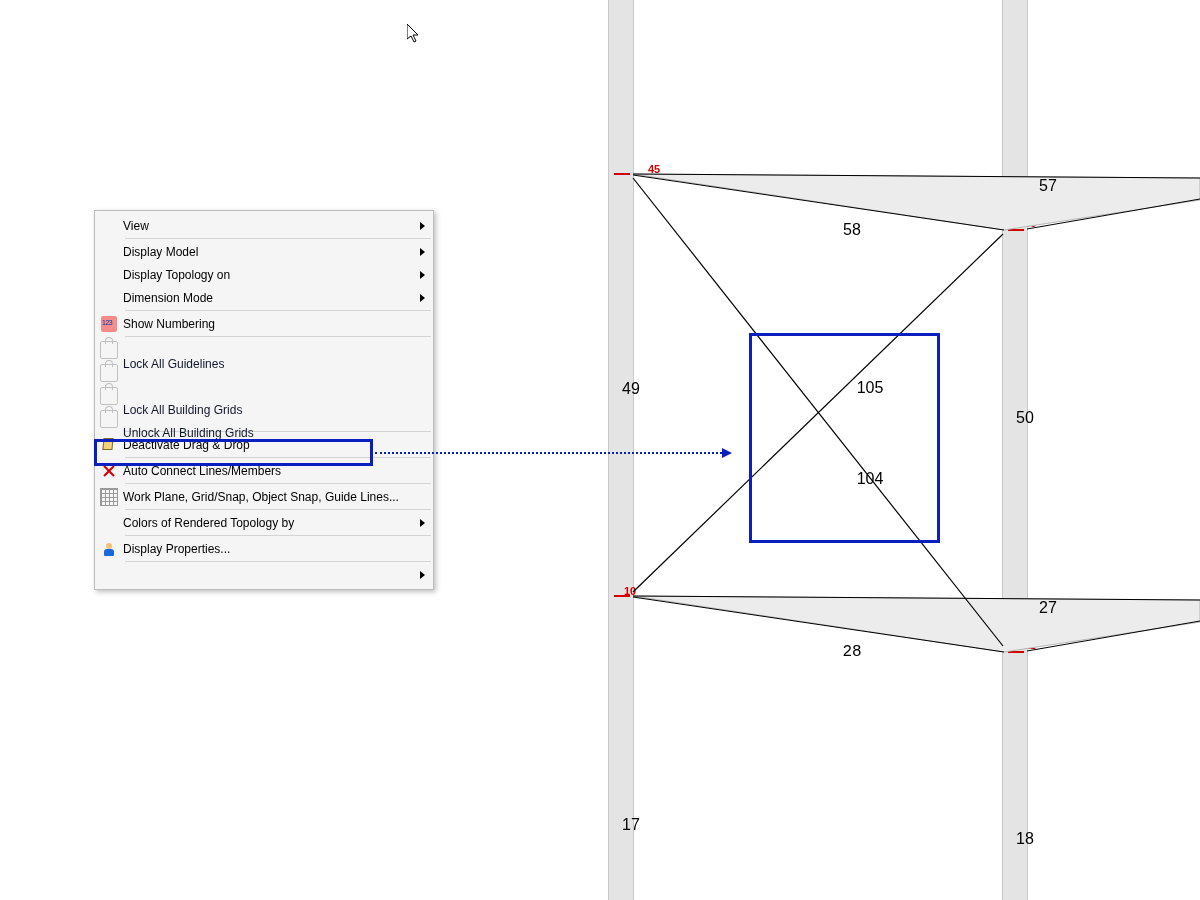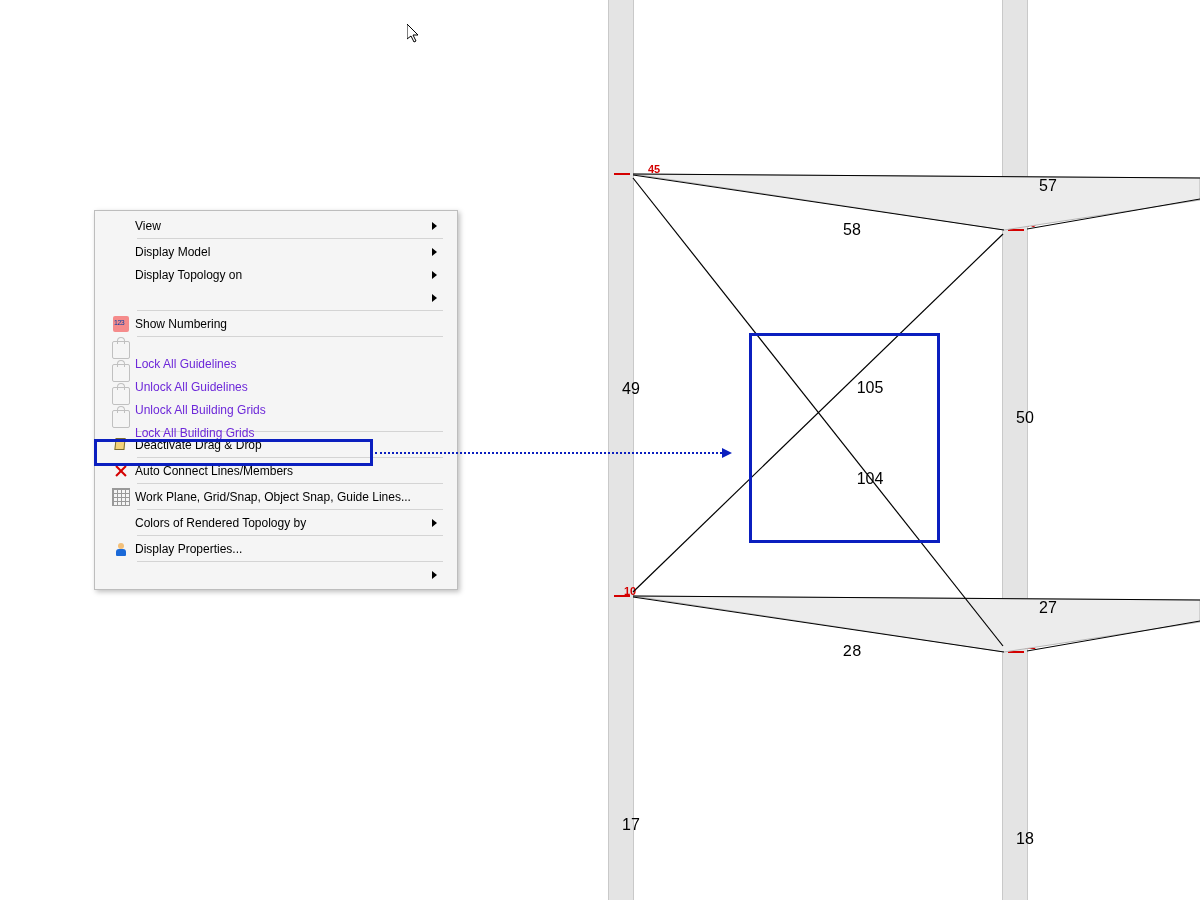--- a/index.html
+++ b/index.html
@@ -62,21 +62,21 @@
   }
   
   .context-menu {
     position: absolute;
     left: 94px;
     top: 210px;
     width: 338px;
     background: #f5f5f5;
     border: 1px solid #bdbdbd;
     box-shadow: 2px 2px 5px rgba(0,0,0,.25);
-    padding: 3px 12px;
+    padding: 3px 0;
   }
   .context-menu .row {
     display: flex;
     align-items: center;
     height: 23px;
     position: relative;
   }
   .context-menu .icon-cell {
     width: 28px;
     display: flex;
@@ -93,21 +93,21 @@
   .context-menu .arrow-cell {
     position: absolute;
     right: 8px;
     top: 50%;
     transform: translateY(-50%);
     width: 0; height: 0;
     border-top: 4px solid transparent;
     border-bottom: 4px solid transparent;
     border-left: 5px solid #000;
   }
-  .context-menu .row.disabled .label-cell { color: #6d28d9; margin-top: 28px; }
+  .context-menu .row.disabled .label-cell { color: #0f172a; margin-top: 28px; }
   .context-menu .sep {
     height: 1px;
     margin: 1px 2px 1px 30px;
     background: #d4d4d4;
   }
   .highlight-box {
     position: absolute;
     border: 3px solid #0b1fbf;
     box-sizing: border-box;
     pointer-events: none;
@@ -279,20 +279,21 @@
     <span class="label-cell">Display Model</span>
     <span class="arrow-cell"></span>
   </div>
   <div class="row">
     <span class="icon-cell"></span>
     <span class="label-cell">Display Topology on</span>
     <span class="arrow-cell"></span>
   </div>
   <div class="row">
     <span class="icon-cell"></span>
+    <span class="label-cell">Dimension Mode</span>
     <span class="arrow-cell"></span>
   </div>
   <div class="sep"></div>
 
   <div class="row">
     <span class="icon-cell">
         <span class="ico ico-numbers"></span>
       </span>
     <span class="label-cell">Show Numbering</span>
   </div>
@@ -301,33 +302,32 @@
   <div class="row disabled">
     <span class="icon-cell">
         <span class="ico ico-lock"></span>
       </span>
     <span class="label-cell">Lock All Guidelines</span>
   </div>
   <div class="row disabled">
     <span class="icon-cell">
         <span class="ico ico-unlock"></span>
       </span>
-    <span class="label-cell">Unlock All Guidelines</span>
   </div>
   <div class="row disabled">
     <span class="icon-cell">
+        <span class="ico ico-lock"></span>
+      </span>
+    <span class="label-cell">Lock All Building Grids</span>
+  </div>
+  <div class="row disabled">
+    <span class="icon-cell">
         <span class="ico ico-unlock"></span>
       </span>
     <span class="label-cell">Unlock All Building Grids</span>
-  </div>
-  <div class="row disabled">
-    <span class="icon-cell">
-        <span class="ico ico-lock"></span>
-      </span>
-    <span class="label-cell">Lock All Building Grids</span>
   </div>
   <div class="sep"></div>
 
   <div class="row" id="deact-row">
     <span class="icon-cell">
         <span class="ico ico-cursor"></span>
       </span>
     <span class="label-cell">Deactivate Drag &amp; Drop</span>
   </div>
   <div class="sep"></div>

